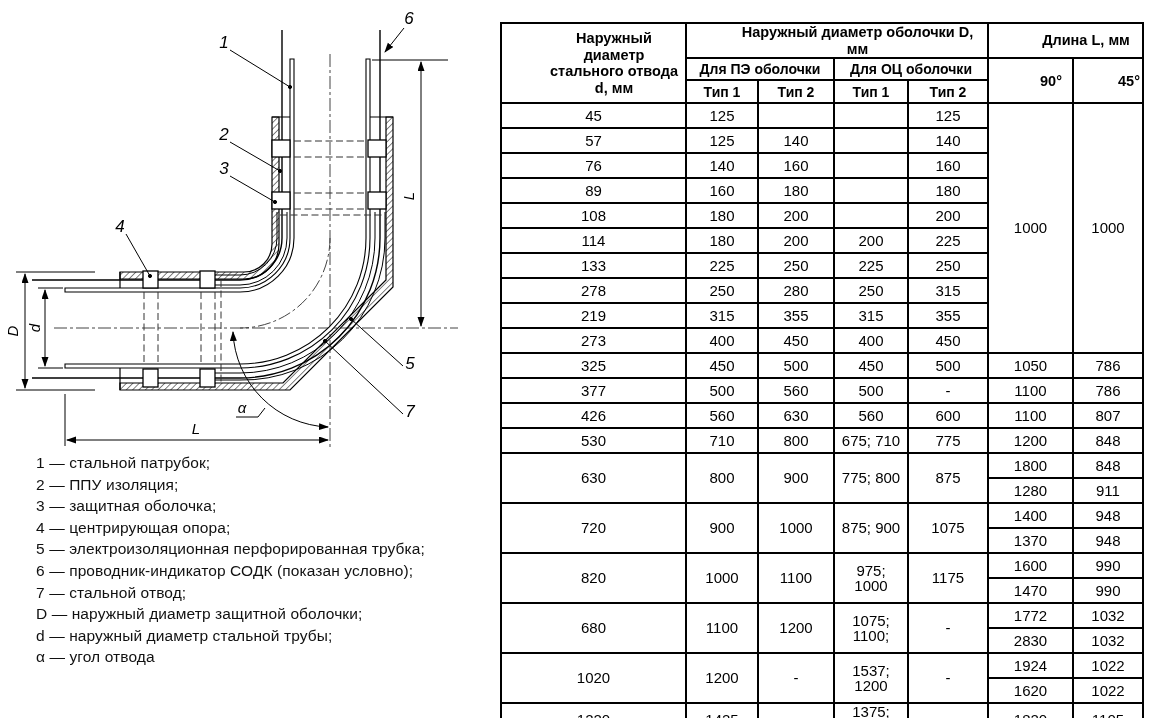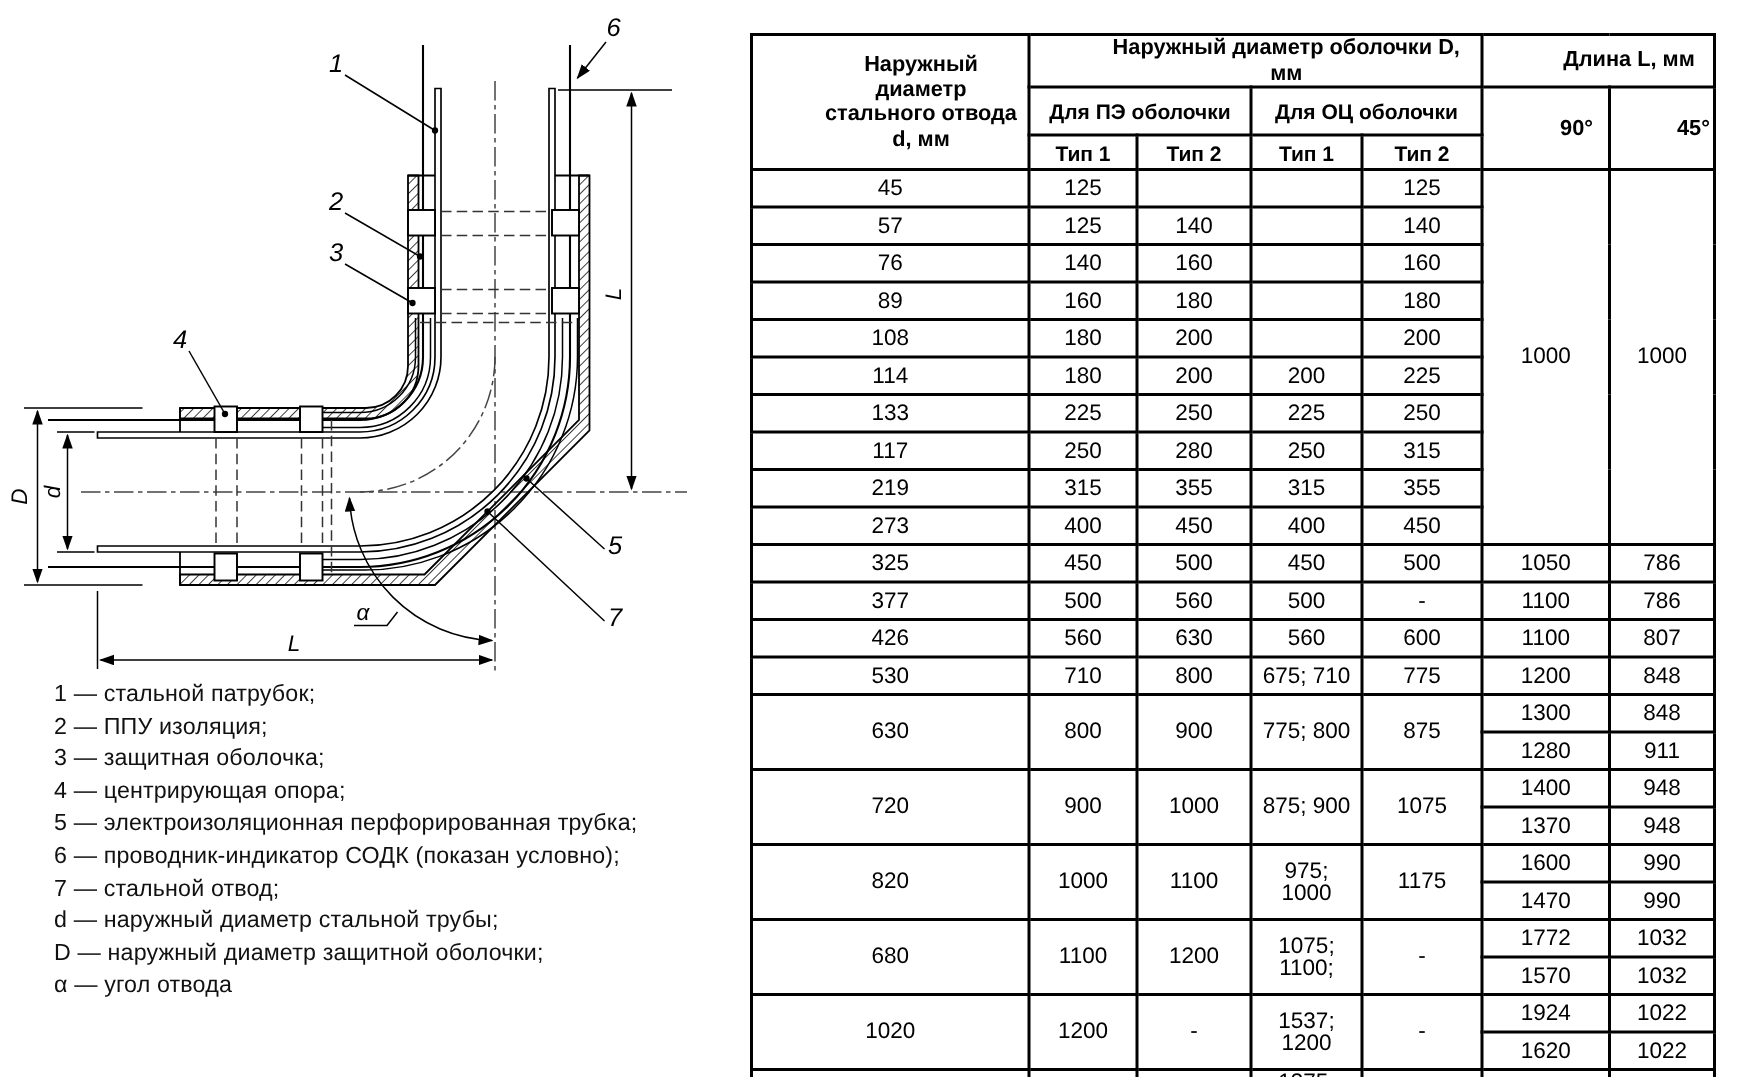--- a/index.html
+++ b/index.html
@@ -9,21 +9,21 @@
   .legend{position:absolute;left:36px;top:452px;font-size:15.5px;line-height:21.6px;
           color:#111;letter-spacing:0.1px;}
   .legend div{white-space:nowrap;}
   table.spec{position:absolute;left:500px;top:22px;width:642px;border-collapse:collapse;
              table-layout:fixed;background:#fff;}
   table.spec th,table.spec td{border:2px solid #000;padding:0 3px;text-align:center;
              vertical-align:middle;overflow:hidden;}
   table.spec th{font-weight:bold;font-size:14px;line-height:1.15;}
   table.spec th.big{font-size:14.5px;padding-left:44px;}
   table.spec td{font-size:15px;height:23px;white-space:pre-line;line-height:1.05;}
-  .hr1{height:22px;} .hr2{height:32px;} .hr3{height:23px;}
+  .hr1{height:22px;} .hr2{height:22px;} .hr3{height:23px;}
 </style>
 </head>
 <body>
 
 <div class="page">
 
   <svg class="drawing" width="500" height="460" viewBox="0 0 500 460">
     <defs>
       <pattern id="hatch" patternUnits="userSpaceOnUse" width="4.5" height="4.5" patternTransform="rotate(45)">
         <line x1="0" y1="0" x2="0" y2="4.5" stroke="#000" stroke-width="1"></line>
@@ -138,22 +138,22 @@
   </svg>
 
   <div class="legend">
     <div>1 — стальной патрубок;</div>
     <div>2 — ППУ изоляция;</div>
     <div>3 — защитная оболочка;</div>
     <div>4 — центрирующая опора;</div>
     <div>5 — электроизоляционная перфорированная трубка;</div>
     <div>6 — проводник-индикатор СОДК (показан условно);</div>
     <div>7 — стальной отвод;</div>
+    <div>D — наружный диаметр защитной оболочки;</div>
     <div>d — наружный диаметр стальной трубы;</div>
-    <div>D — наружный диаметр защитной оболочки;</div>
     <div>α — угол отвода</div>
   </div>
 
   <table class="spec">
     <colgroup>
       <col style="width:185px">
         <col style="width:72px">
         <col style="width:76px">
       <col style="width:74px">
         <col style="width:80px">
@@ -225,21 +225,21 @@
           <td>225</td>
         </tr>
         <tr>
           <td>133</td>
           <td>225</td>
           <td>250</td>
           <td>225</td>
           <td>250</td>
         </tr>
         <tr>
-          <td>117</td>
+          <td>278</td>
           <td>250</td>
           <td>280</td>
           <td>250</td>
           <td>315</td>
         </tr>
         <tr>
           <td>219</td>
           <td>315</td>
           <td>355</td>
           <td>315</td>
@@ -287,21 +287,21 @@
           <td>775</td>
           <td>1200</td>
           <td>848</td>
         </tr>
         <tr>
           <td rowspan="2">630</td>
           <td rowspan="2">800</td>
           <td rowspan="2">900</td>
           <td rowspan="2">775; 800</td>
           <td rowspan="2">875</td>
-          <td>1300</td>
+          <td>1800</td>
           <td>848</td>
         </tr>
         <tr>
           <td>1280</td>
           <td>911</td>
         </tr>
         <tr>
           <td rowspan="2">720</td>
           <td rowspan="2">900</td>
           <td rowspan="2">1000</td>
@@ -331,21 +331,21 @@
           <td rowspan="2">680</td>
           <td rowspan="2">1100</td>
           <td rowspan="2">1200</td>
           <td rowspan="2">1075;
 1100;</td>
           <td rowspan="2">-</td>
           <td>1772</td>
           <td>1032</td>
         </tr>
         <tr>
-          <td>1570</td>
+          <td>2830</td>
           <td>1032</td>
         </tr>
         <tr>
           <td rowspan="2">1020</td>
           <td rowspan="2">1200</td>
           <td rowspan="2">-</td>
           <td rowspan="2">1537; 1200</td>
           <td rowspan="2">-</td>
           <td>1924</td>
           <td>1022</td>

